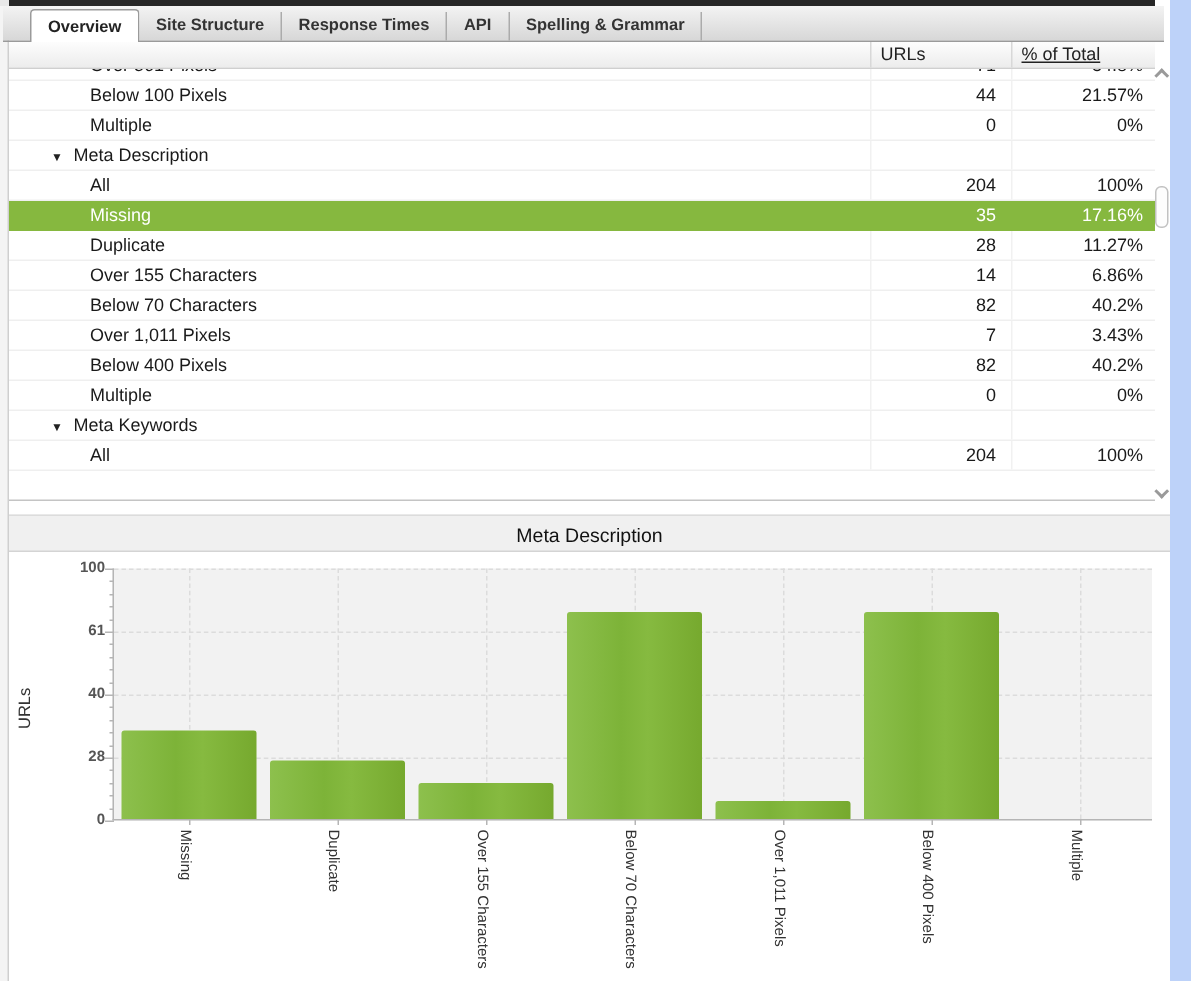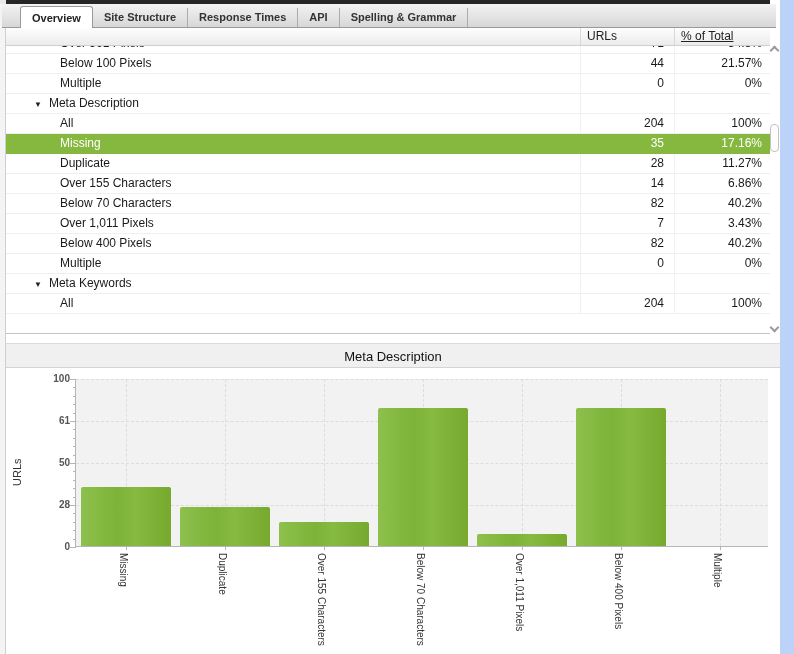--- a/index.html
+++ b/index.html
@@ -173,21 +173,21 @@
   <div class="sb-thumb"></div>
   <div class="chev down"></div>
 
   <div class="chart-panel">
     <div class="chart-title">Meta Description</div>
     <div class="chart-body">
       <div class="ylabel">URLs</div>
       <div class="yaxis">
           <div style="top: 162px;">0</div>
           <div style="top: 120px;">28</div>
-          <div style="top: 78px;">50</div>
+          <div style="top: 78px;">40</div>
           <div style="top: 36px;">61</div>
           <div style="top: -6px;">100</div>
         </div>
       <div class="plot">
           <div class="hgrid" style="top: 126px;"></div>
           <div class="hgrid" style="top: 84px;"></div>
           <div class="hgrid" style="top: 42px;"></div>
           <div class="hgrid" style="top: 0px;"></div>
           <div class="ymintick" style="left: -6px; width: 6px; top: 168px;"></div>
           <div class="ymintick" style="left: -3px; width: 3px; top: 159.6px;"></div>

